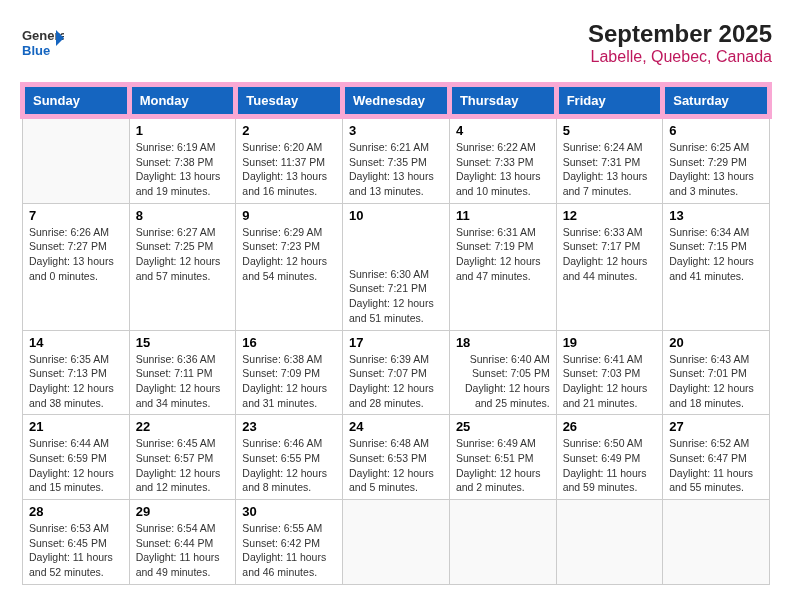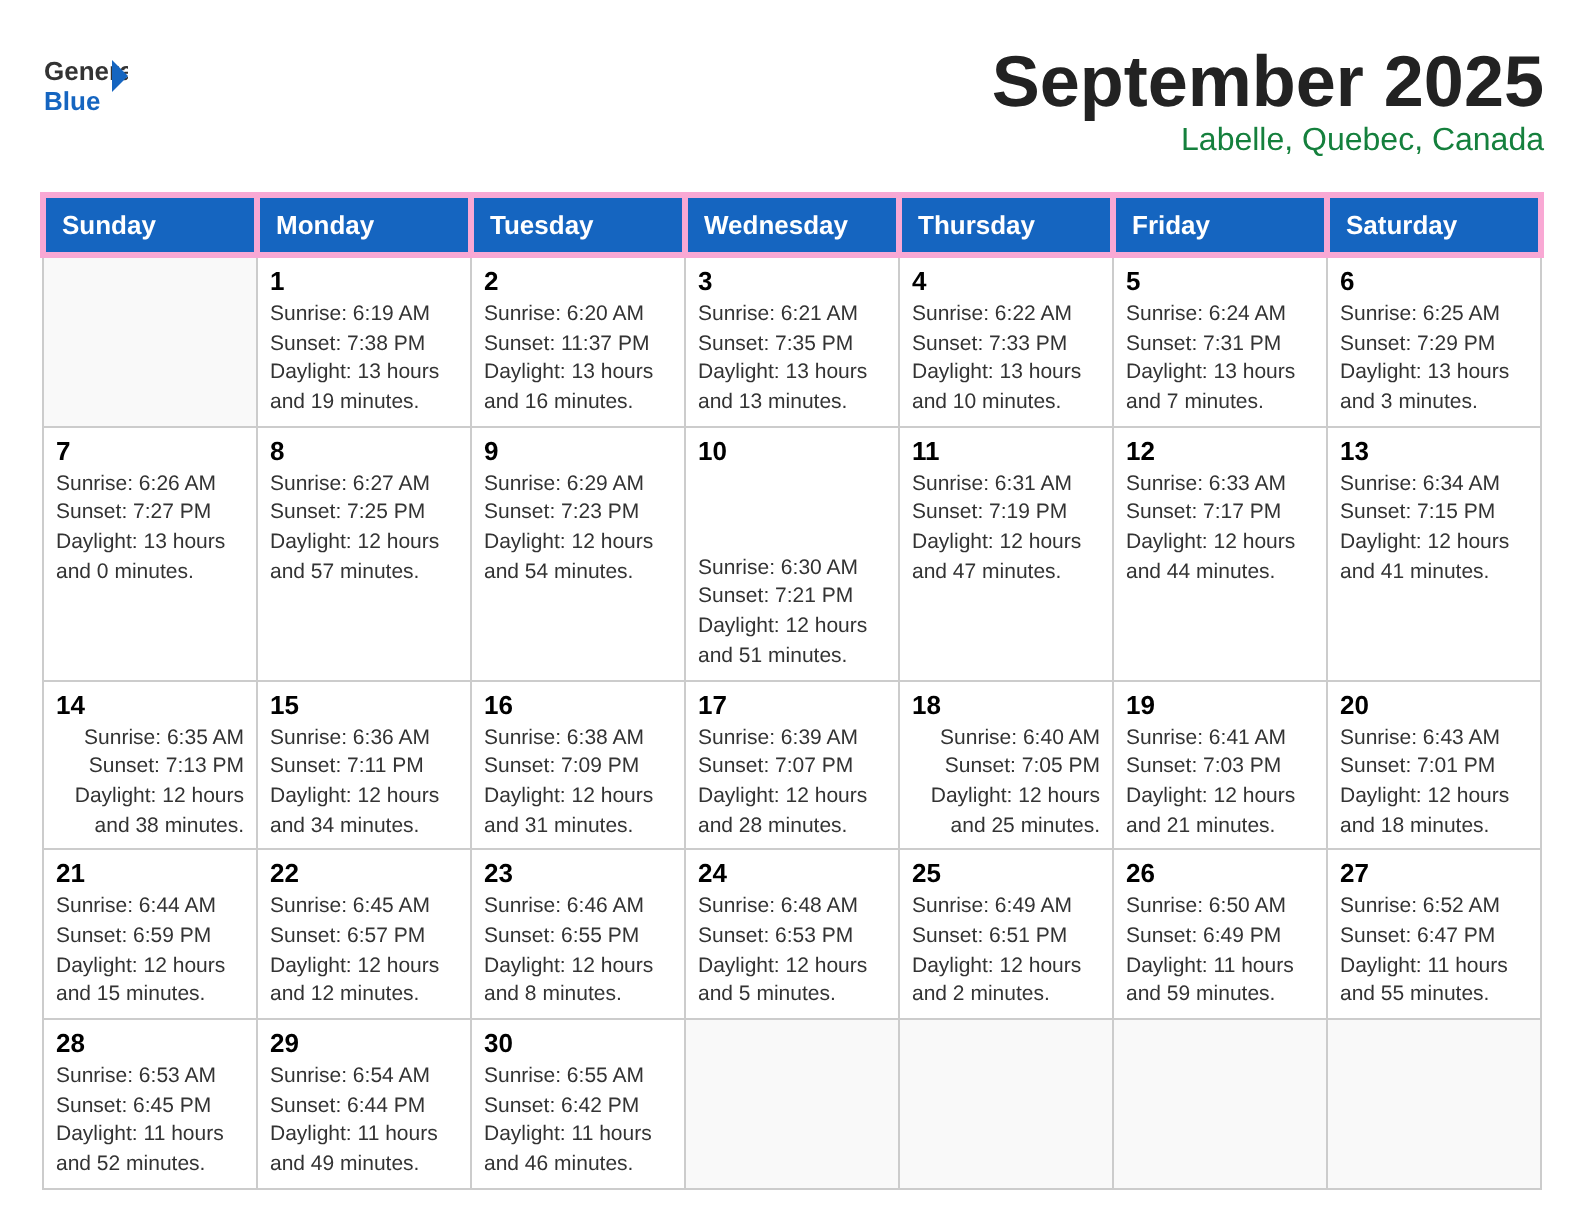--- a/index.html
+++ b/index.html
@@ -25,41 +25,41 @@
     }
     .logo-icon {
       width: 44px;
       height: 44px;
       margin-right: 4px;
     }
     .title-block {
       text-align: right;
     }
     .month-title {
-      font-size: 36px;
+      font-size: 24px;
       font-weight: bold;
       color: #222;
     }
     .location {
       font-size: 16px;
-      color: #15803d;
+      color: #be185d;
     }
     .calendar {
       width: 100%;
       border-collapse: collapse;
       font-size: 11px;
     }
     .calendar th {
       background: #1565C0;
       color: #fff;
       text-align: left;
       padding: 6px 8px;
       font-size: 13px;
       font-weight: bold;
-      border: 3px solid #f9a8d4;
+      border: 5px solid #f9a8d4;
     }
     .calendar td {
       border: 1px solid #ccc;
       vertical-align: top;
       padding: 4px 6px;
       width: 107px;
       min-height: 80px;
       height: 80px;
     }
     .day-num {
@@ -200,21 +200,21 @@
           <span class="day-num">13</span>
           <div class="day-info" style="white-space: pre-line;">Sunrise: 6:34 AM
 Sunset: 7:15 PM
 Daylight: 12 hours
 and 41 minutes.</div>
         </td>
       </tr>
       <tr>
         <td>
           <span class="day-num">14</span>
-          <div class="day-info" style="white-space: pre-line; text-align: right;">Sunrise: 6:35 AM
+          <div class="day-info" style="white-space: pre-line;">Sunrise: 6:35 AM
 Sunset: 7:13 PM
 Daylight: 12 hours
 and 38 minutes.</div>
         </td>
         <td>
           <span class="day-num">15</span>
           <div class="day-info" style="white-space: pre-line;">Sunrise: 6:36 AM
 Sunset: 7:11 PM
 Daylight: 12 hours
 and 34 minutes.</div>

